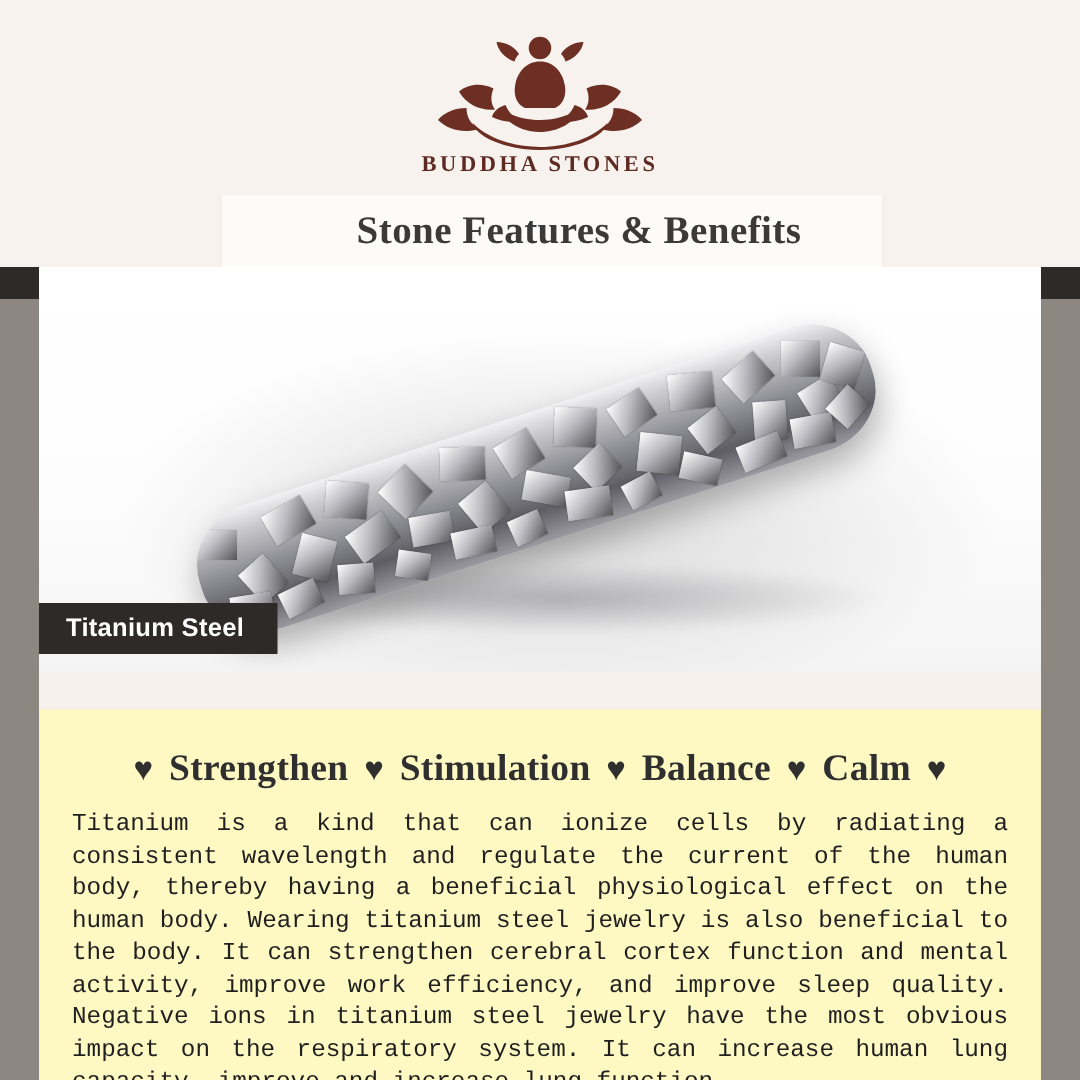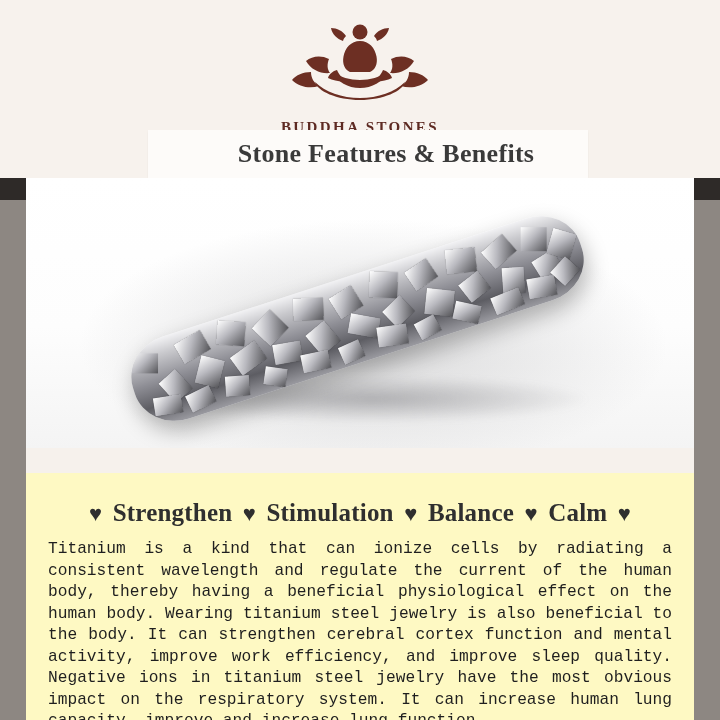--- a/index.html
+++ b/index.html
@@ -34,21 +34,21 @@
     left: 0;
     top: 14px;
     width: 720px;
     text-align: center;
   }
   .logo-svg {
     display: block;
     margin: 0 auto;
   }
   .brand-name {
-    margin-top: 19px;
+    margin-top: 2px;
     font-size: 15px;
     letter-spacing: 2.4px;
     font-weight: bold;
     color: #5d2a22;
     font-family: "Liberation Serif", serif;
   }
   
   .title-banner {
     position: absolute;
     left: 148px;
@@ -298,20 +298,23 @@
           <i style="left:414px;top:10px; width:26px; height:24px; transform:rotate(18deg);"></i>
           <i style="left:420px;top:40px; width:24px; height:22px; transform:rotate(-14deg);"></i>
           <i style="left:406px;top:60px; width:28px; height:20px; transform:rotate(8deg);"></i>
           <i style="left:440px;top:22px; width:24px; height:26px; transform:rotate(34deg);"></i>
           <i style="left:436px;top:52px; width:22px; height:20px; transform:rotate(-30deg);"></i>
         </div>
       </div>
     </div>
   </div>
 
+  <div class="name-tag">
+    <span class="tag-text">Titanium Steel</span>
+  </div>
 
   <div class="outer-left"></div>
   <div class="outer-right"></div>
 
   <div class="body-section">
     <div class="benefits">
       <span class="heart">♥</span>
       <span>Strengthen</span>
       <span class="heart">♥</span>
       <span>Stimulation</span>

